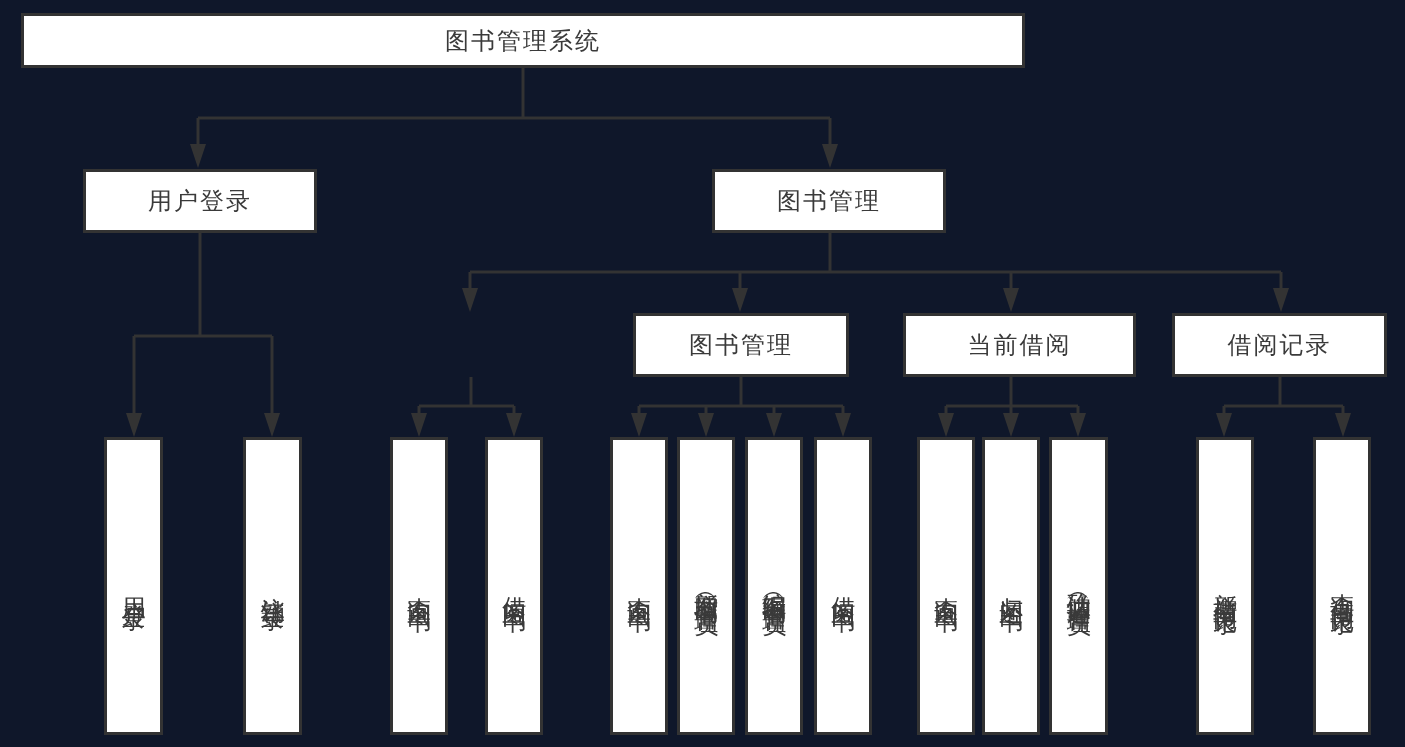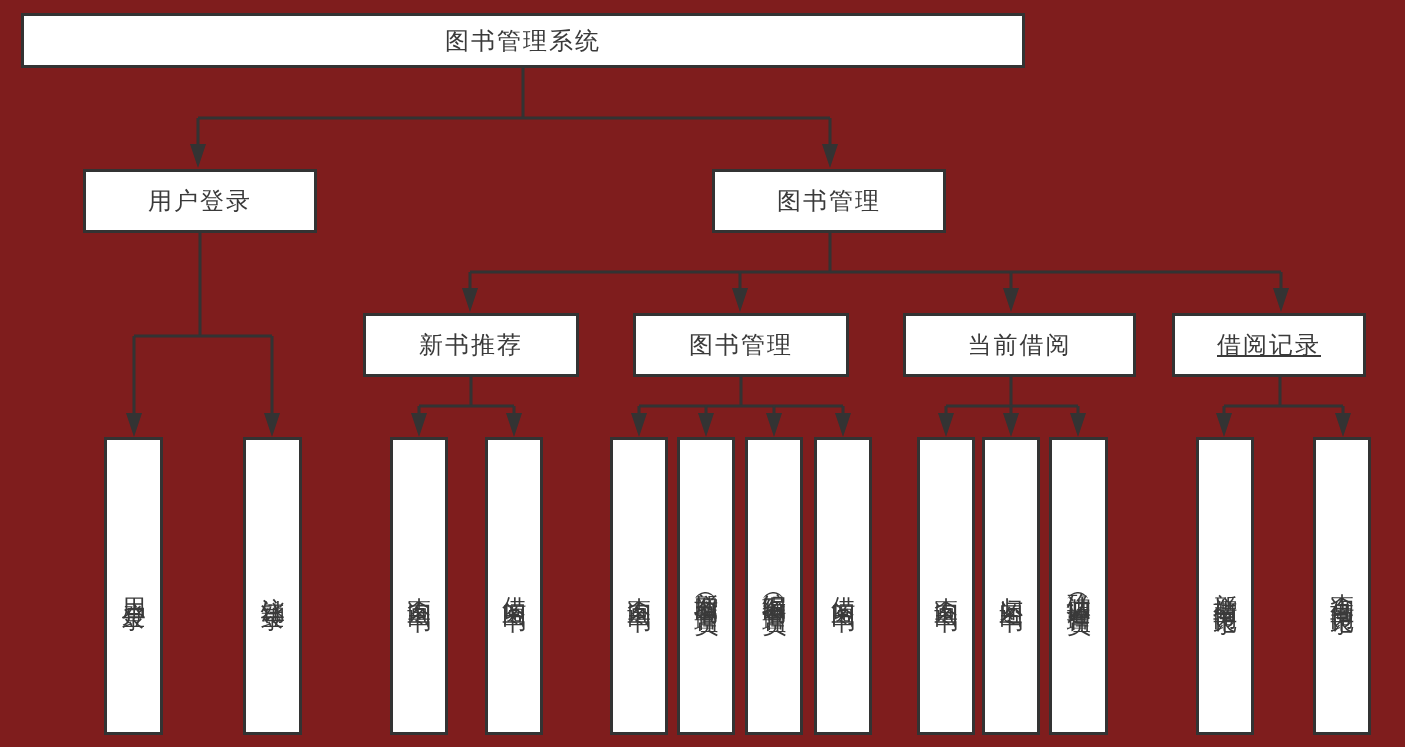--- a/index.html
+++ b/index.html
@@ -4,21 +4,21 @@
 <style>
   html, body {
     margin: 0;
     padding: 0;
     background: #ffffff;
   }
   .canvas {
     position: relative;
     width: 1405px;
     height: 747px;
-    background: #7f1d1d;
+    background: #0f172a;
     font-family: "Liberation Sans", sans-serif;
     overflow: hidden;
   }
   .connectors {
     position: absolute;
     left: 0;
     top: 0;
     width: 1405px;
     height: 747px;
   }
@@ -139,30 +139,27 @@
     <span>图书管理系统</span>
   </div>
 
   <div class="node" style="left:83px; top:169px; width:234px; height:64px;">
     <span>用户登录</span>
   </div>
   <div class="node" style="left:712px; top:169px; width:234px; height:64px;">
     <span>图书管理</span>
   </div>
 
-  <div class="node" style="left:363px; top:313px; width:216px; height:64px;">
-    <span>新书推荐</span>
-  </div>
   <div class="node" style="left:633px; top:313px; width:216px; height:64px;">
     <span>图书管理</span>
   </div>
   <div class="node" style="left:903px; top:313px; width:233px; height:64px;">
     <span>当前借阅</span>
   </div>
-  <div class="node" style="left:1172px; top:313px; width:194px; height:64px;text-decoration:underline;">
+  <div class="node" style="left:1172px; top:313px; width:215px; height:64px;">
     <span>借阅记录</span>
   </div>
 
   <div class="node leaf" style="left:104px; top:437px; width:59px; height:298px;">
     <span>用户登录</span>
   </div>
   <div class="node leaf" style="left:243px; top:437px; width:59px; height:298px;">
     <span>注销登录</span>
   </div>
 

